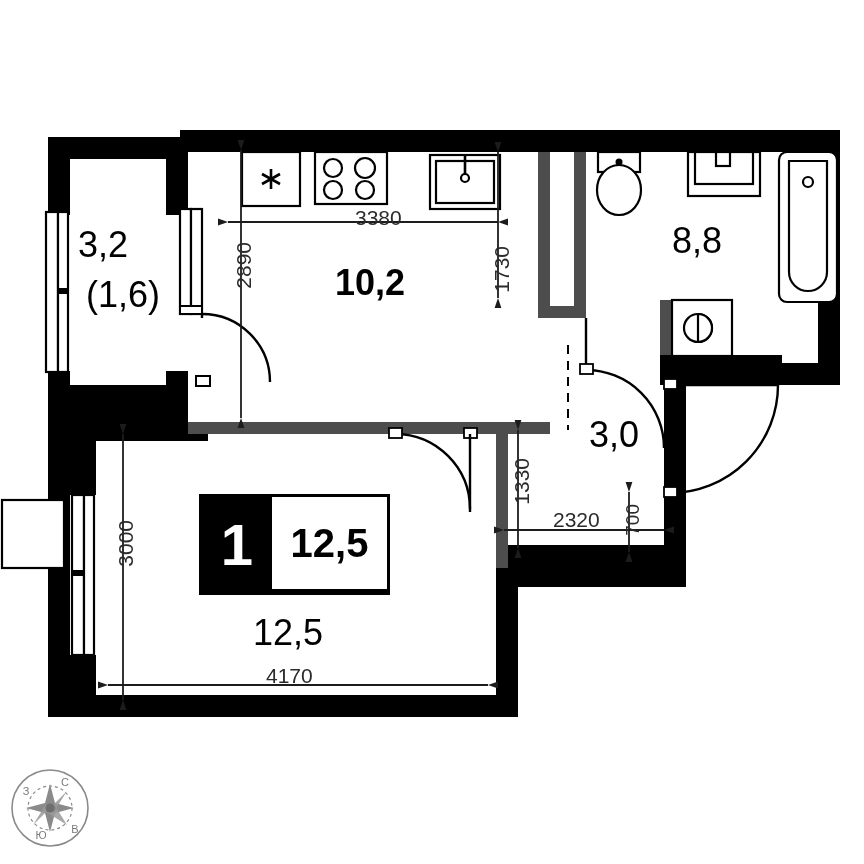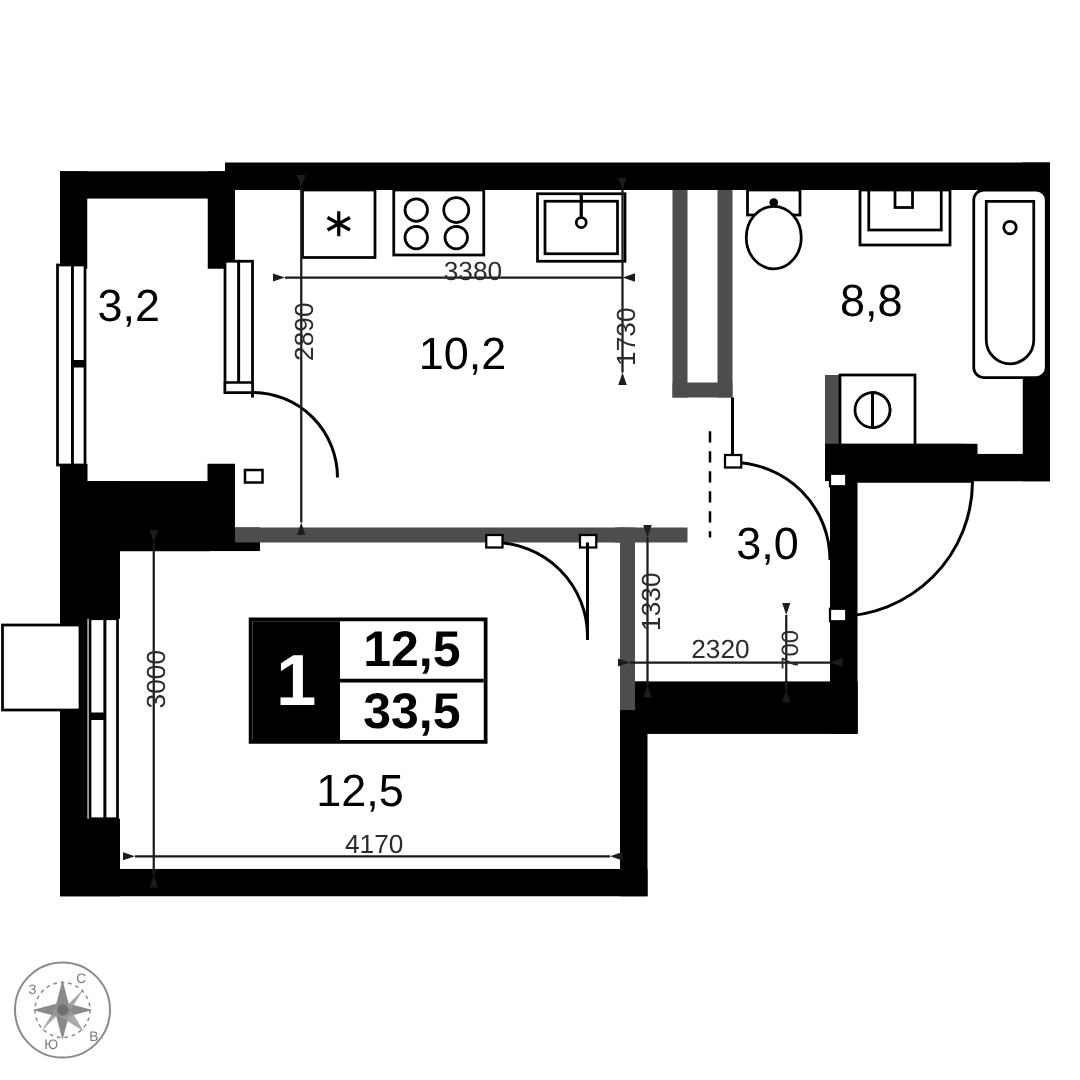--- a/index.html
+++ b/index.html
@@ -306,22 +306,23 @@
       <path d="M 17,-17 L 4,-4 L 17,17 L -4,4 L -17,17 L -4,-4 L -17,-17 L 4,4 Z" fill="#9a9a9a" opacity="0.85"></path>
       <circle cx="0" cy="0" r="4.5" fill="#6e6e6e"></circle>
       <text class="compass-letter" x="15" y="-22" text-anchor="middle">С</text>
       <text class="compass-letter" x="25" y="25" text-anchor="middle">В</text>
       <text class="compass-letter" x="-9" y="31" text-anchor="middle">Ю</text>
       <text class="compass-letter" x="-24" y="-13" text-anchor="middle">З</text>
     </g>
   </svg>
 
   <div class="area-label" style="left:78px; top:224px; font-size:36px;">3,2</div>
-
-  <div class="area-label" style="left:335px; top:262px; font-size:36px;">10,2</div>
+  <div class="area-label" style="left:86px; top:274px; font-size:36px;">(1,6)</div>
+
+  <div class="area-label" style="left:335px; top:262px; font-size:36px;font-weight:bold;">10,2</div>
 
   <div class="area-label" style="left:672px; top:220px; font-size:36px;">8,8</div>
 
   <div class="area-label" style="left:589px; top:414px; font-size:36px;">3,0</div>
 
   <div class="area-label" style="left:253px; top:612px; font-size:36px;">12,5</div>
 
   <div class="dim-label" style="left:355px; top:206px;">3380</div>
 
   <div class="dim-label dim-v" style="left:232px; top:242px; transform: rotate(-90deg) translate(-100%,0);">2890</div>
@@ -329,23 +330,22 @@
   <div class="dim-label dim-v" style="left:490px; top:246px; transform: rotate(-90deg) translate(-100%,0);">1730</div>
 
   <div class="dim-label dim-v" style="left:510px; top:458px; transform: rotate(-90deg) translate(-100%,0);">1330</div>
 
   <div class="dim-label" style="left:553px; top:508px;">2320</div>
 
   <div class="dim-label dim-v" style="left:622px; top:504px; transform: rotate(-90deg) translate(-100%,0); font-size:19px;">700</div>
 
   <div class="dim-label dim-v" style="left:114px; top:520px; transform: rotate(-90deg) translate(-100%,0);">3000</div>
 
-  <div class="dim-label" style="left:276px; top:664px;">4170</div>
+  <div class="dim-label" style="left:266px; top:664px;">4170</div>
 
   <div id="summary">
     <div class="rooms">1</div>
     <div class="figs">
       <div class="living">12,5</div>
-      <div class="total">33,5</div>
     </div>
   </div>
 
 </div>
 
 </body></html>

